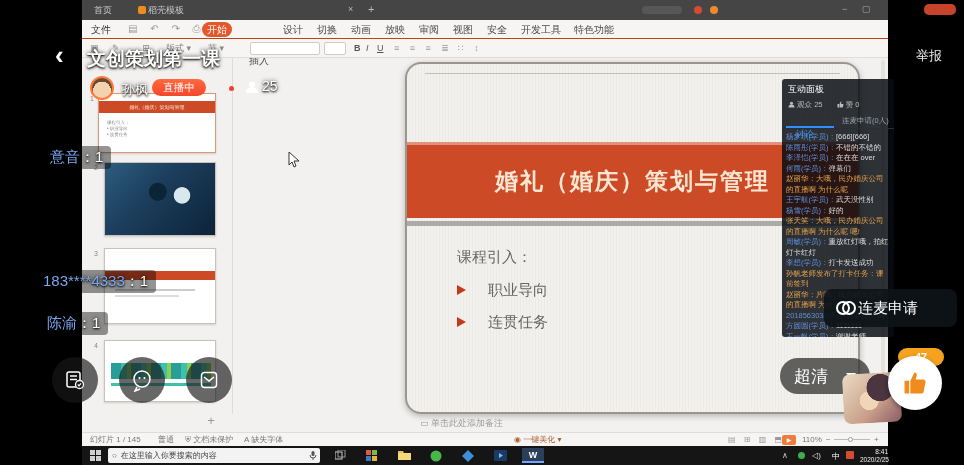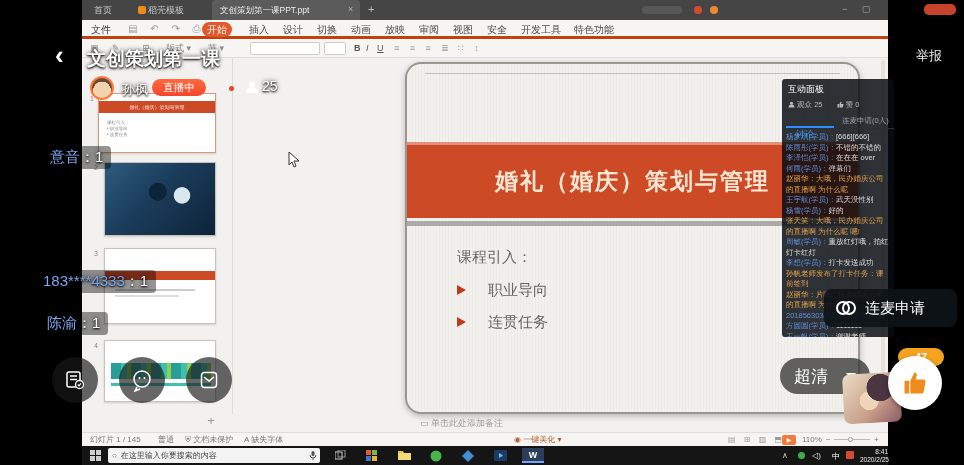--- a/index.html
+++ b/index.html
@@ -4,21 +4,21 @@
 <style>
   html,body{margin:0;padding:0;background:#000;}
   *{box-sizing:border-box;font-family:"Liberation Sans","DejaVu Sans",sans-serif;}
   .stage{position:relative;width:964px;height:465px;background:#000;overflow:hidden;}
   .abs{position:absolute;}
   
   .wps{position:absolute;left:82px;top:0;width:806px;height:446px;background:#f2f1ef;}
   .tabbar{position:absolute;left:0;top:0;width:806px;height:20px;background:#454545;color:#ccc;font-size:9px;}
   .tab{position:absolute;top:0;height:20px;line-height:20px;padding:0 8px;color:#c9c9c9;}
   .tab.doc{background:#5b5b5b;color:#eee;border-radius:4px 4px 0 0;}
-  .ribbonbar{position:absolute;left:0;top:20px;width:806px;height:19px;background:#f6f5f3;font-size:10px;color:#444;border-bottom:3px solid #c2410c;}
+  .ribbonbar{position:absolute;left:0;top:20px;width:806px;height:19px;background:#f6f5f3;font-size:10px;color:#444;border-bottom:1px solid #c2410c;}
   .rtab{position:absolute;top:2px;height:15px;line-height:15px;padding:0 5px;color:#4a4a4a;}
   .rtab.active{background:#e8document;background:#e2572b;color:#fff;border-radius:8px;}
   .toolrow{position:absolute;left:0;top:39px;width:806px;height:19px;background:#f6f5f3;border-bottom:1px solid #ddd;font-size:9px;color:#777;}
   .tglyph{position:absolute;top:3px;height:13px;line-height:13px;color:#8a8a8a;}
   .fbox{position:absolute;top:3px;height:13px;background:#fff;border:1px solid #ccc;border-radius:2px;}
   
   .thumb{position:absolute;background:#fff;border:1px solid #c8c2ba;box-shadow:0 1px 2px rgba(0,0,0,.15);}
   .tnum{position:absolute;font-size:7px;color:#888;}
   
   .slide{position:absolute;left:323px;top:62px;width:455px;height:352px;background:repeating-linear-gradient(90deg,#f2f1ee 0px,#f2f1ee 2px,#eceae6 2px,#eceae6 3px);border:2px solid #9a968f;border-radius:16px;box-shadow:0 2px 6px rgba(0,0,0,.25);}
@@ -55,34 +55,33 @@
 <body>
 
 <div class="stage">
 
   <div class="wps">
 
     <div class="tabbar">
       <div class="tab" style="left:4px;">首页</div>
       <div class="tab" style="left:50px;padding-left:16px;">稻壳模板</div>
       <div class="abs" style="left:56px;top:6px;width:8px;height:8px;border-radius:2px;background:#f08c1e;"></div>
-      <div class="tab doc" style="left:130px;width:148px;font-size:8.5px;">文创策划第一课PPT.ppt</div>
       <div class="abs" style="left:266px;top:4px;color:#bbb;font-size:9px;">×</div>
       <div class="abs" style="left:286px;top:3px;color:#bbb;font-size:11px;">+</div>
       <div class="abs" style="left:560px;top:6px;width:40px;height:8px;background:rgba(255,255,255,.10);border-radius:4px;"></div>
       <div class="abs" style="left:612px;top:6px;width:8px;height:8px;border-radius:50%;background:#d24b32;"></div>
       <div class="abs" style="left:628px;top:6px;width:8px;height:8px;border-radius:50%;background:#ef8a2c;"></div>
       <div class="abs" style="left:760px;top:4px;color:#aaa;font-size:9px;letter-spacing:6px;">− ▢</div>
     </div>
 
     <div class="ribbonbar">
       <div class="rtab" style="left:4px;color:#333;">文件</div>
       <div class="tglyph" style="left:46px;top:2px;letter-spacing:5px;color:#999;">▤ ↶ ↷ ⎙</div>
       <div class="rtab active" style="left:120px;background:#e2572b;color:#fff;border-radius:8px;">开始</div>
-      <div class="rtab" style="left:162px;">插入</div>
+      <div class="rtab" style="left:162px;margin-top:31px;">插入</div>
       <div class="rtab" style="left:196px;">设计</div>
       <div class="rtab" style="left:230px;">切换</div>
       <div class="rtab" style="left:264px;">动画</div>
       <div class="rtab" style="left:298px;">放映</div>
       <div class="rtab" style="left:332px;">审阅</div>
       <div class="rtab" style="left:366px;">视图</div>
       <div class="rtab" style="left:400px;">安全</div>
       <div class="rtab" style="left:434px;">开发工具</div>
       <div class="rtab" style="left:487px;">特色功能</div>
     </div>
@@ -281,21 +280,21 @@
       <div class="pmsg"><span class="u">王一帆(学员)：</span><span class="t">谢谢老师</span></div>
 
     </div>
   </div>
 
   <div class="abs" style="left:824px;top:289px;width:133px;height:38px;border-radius:8px;background:rgba(14,19,24,.92);display:flex;align-items:center;">
     <svg style="margin-left:10px;" width="24" height="24" viewBox="0 0 24 24">
       <circle cx="9" cy="12" r="6" fill="none" stroke="#fff" stroke-width="2"></circle>
       <circle cx="15" cy="12" r="6" fill="none" stroke="#fff" stroke-width="2"></circle>
     </svg>
-    <span style="margin-left:7px;color:#fff;font-size:15px;">连麦申请</span>
+    <span style="color:#fff;font-size:15px;">连麦申请</span>
   </div>
 
   <div class="circlebtn" style="left:52px;top:357px;">
     <svg width="22" height="22" viewBox="0 0 22 22">
       <rect x="3" y="3" width="13" height="15" rx="2" fill="none" stroke="#fff" stroke-width="1.5"></rect>
       <path d="M6 7 h7 M6 10.5 h7" stroke="#fff" stroke-width="1.3"></path>
       <circle cx="15.5" cy="15.5" r="4" fill="#1b1b1b" stroke="#fff" stroke-width="1.3"></circle>
       <path d="M13.8 15.5 l1.2 1.3 2-2.4" stroke="#fff" stroke-width="1.2" fill="none"></path>
     </svg>
   </div>

